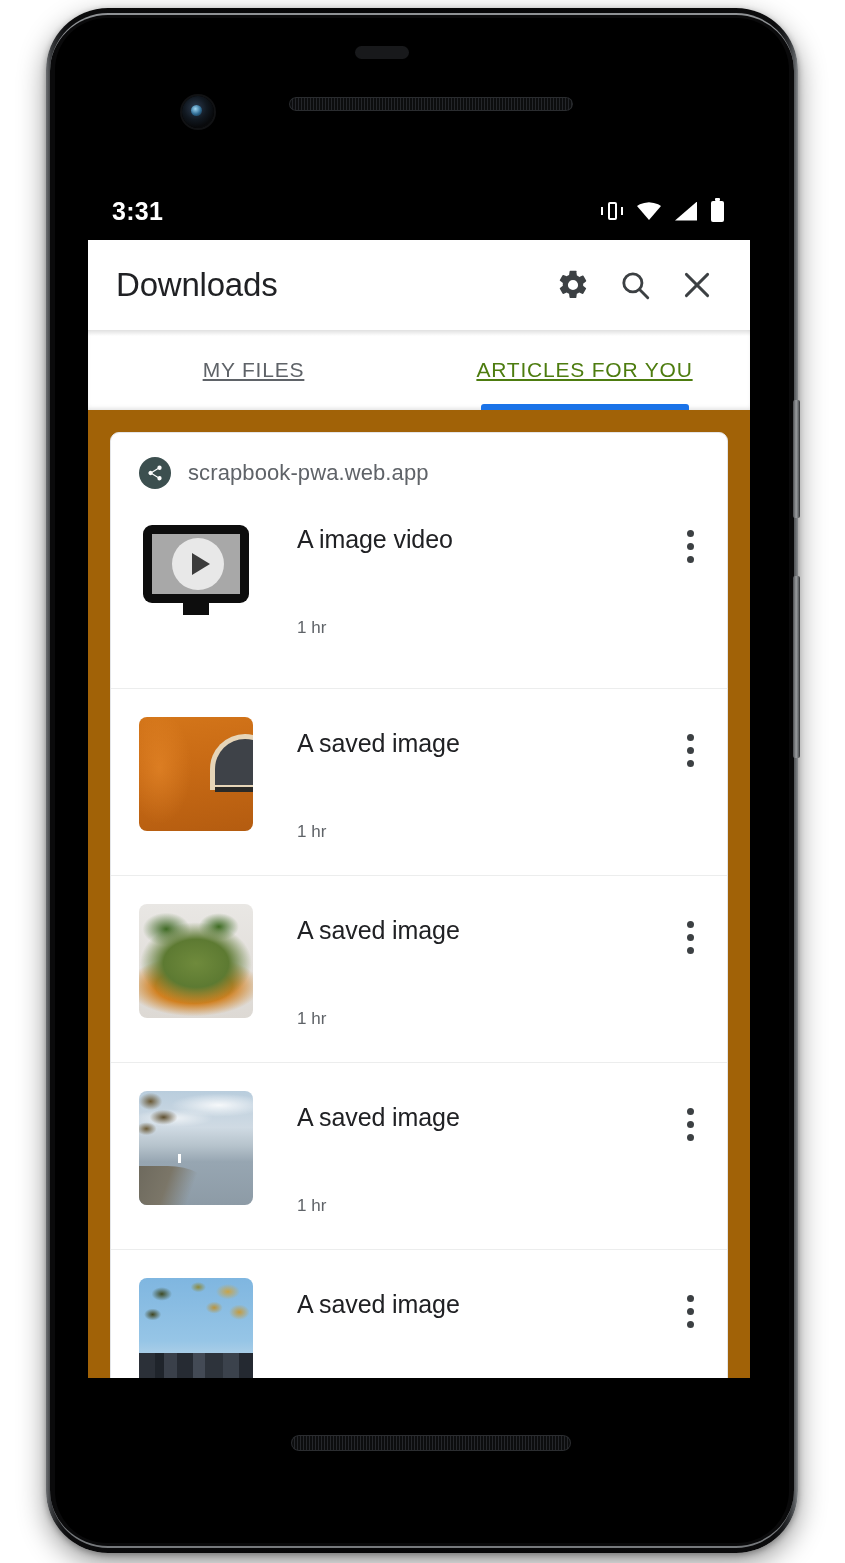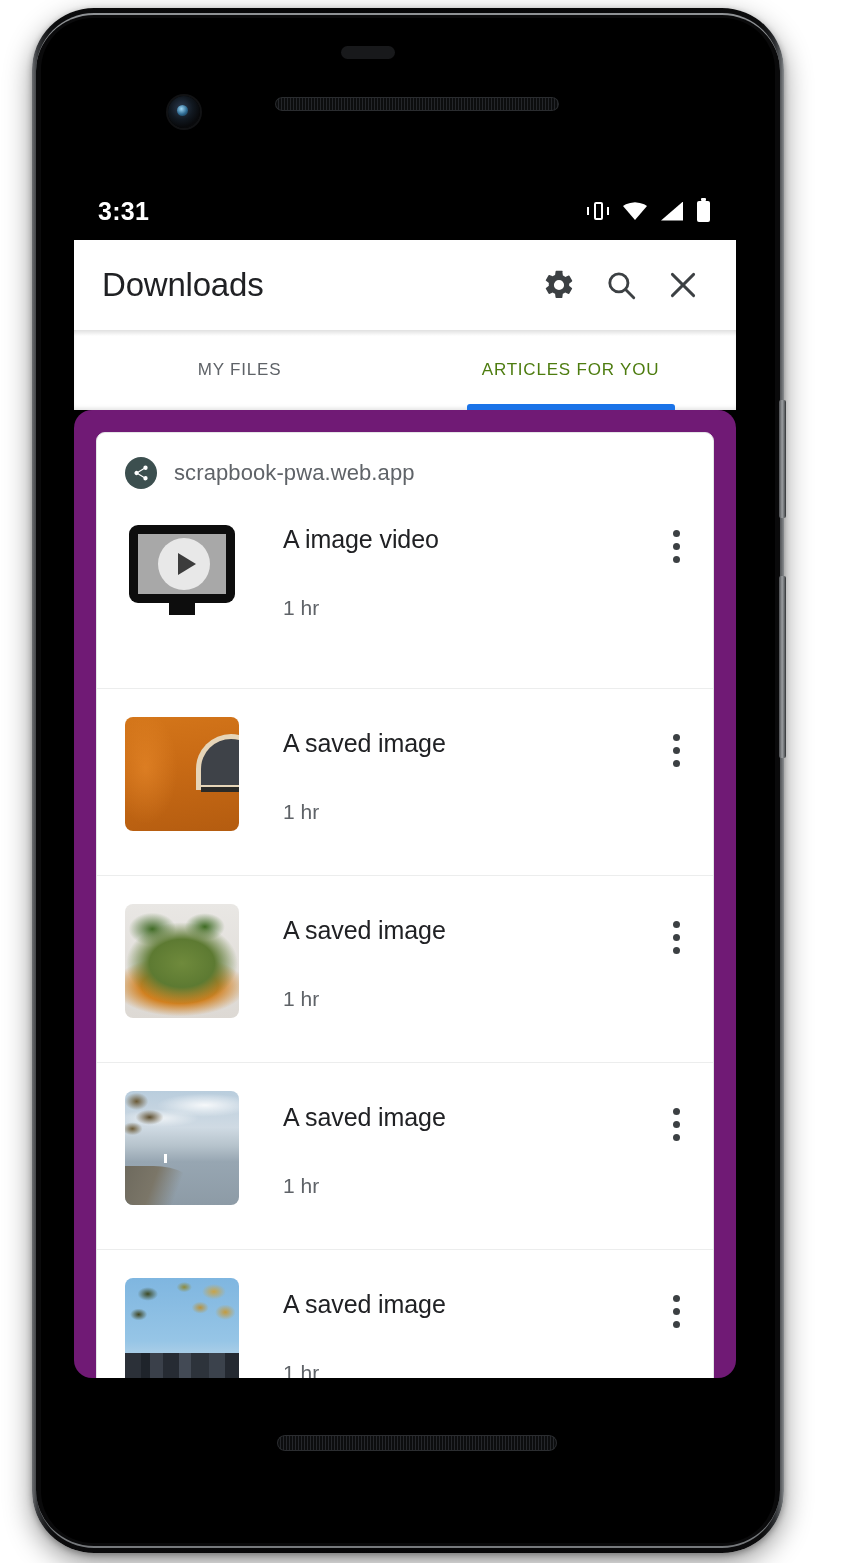--- a/index.html
+++ b/index.html
@@ -4,21 +4,21 @@
 <style>
   * { margin:0; padding:0; box-sizing:border-box; }
   html,body{
     width:845px; height:1563px;
     background:#ffffff;
     font-family:"Liberation Sans", sans-serif;
     overflow:hidden;
   }
   
   #device{
-    position:absolute; left:32px; top:8px;
+    position:absolute; left:46px; top:8px;
     width:752px; height:1545px;
   }
   .body-shell{
     position:absolute; inset:0;
     border-radius:62px;
     background:
       linear-gradient(90deg,#6d6f72 0px,#3a3c3f 5px,#232426 11px,#121315 17px,#0b0b0c 24px,#050506 40%,#060607 60%,#0b0b0c calc(100% - 24px),#17181a calc(100% - 16px),#2e3033 calc(100% - 9px),#5c5f62 calc(100% - 3px),#8a8d90 100%);
     box-shadow:0 10px 28px rgba(0,0,0,.42), 0 2px 6px rgba(0,0,0,.3);
   }
   .bezel-rim{
@@ -122,32 +122,32 @@
     position:relative; height:80px; background:#fff;
     display:flex;
     box-shadow:0 -3px 5px -2px rgba(0,0,0,.14) inset;
   }
   #tabbar::before{
     content:""; position:absolute; left:0; right:0; top:0; height:6px;
     background:linear-gradient(180deg, rgba(0,0,0,.12), rgba(0,0,0,0));
   }
   .tab{
     flex:1; display:flex; align-items:center; justify-content:center;
-    font-size:17px; font-weight:500; letter-spacing:.8px;
-    cursor:pointer; position:relative;
+    font-size:21px; font-weight:500; letter-spacing:.8px;
+    cursor:pointer; position:relative;text-decoration:underline;
   }
   .tab.inactive{ color:#5f6368; }
   .tab.active{ color:#4d7c0f; }
   .tab .underline{
     position:absolute; bottom:0; left:50%; transform:translateX(-50%);
     width:208px; height:6px; border-radius:3px 3px 0 0;
   }
   
   #content{
-    background:#701a75; height:968px; overflow:hidden;border-radius:18px;
+    background:#a16207; height:968px; overflow:hidden;
   }
   #card{
     margin:22px 22px 0 22px;
     background:#fff;
     border:1px solid #e4e5e7;
     border-radius:9px;
     overflow:hidden;
   }
   #card-header{
     display:flex; align-items:center; gap:17px;
@@ -168,21 +168,21 @@
     min-height:187px;
   }
   .row.first{ border-top:none; padding-top:8px; }
   .thumb{
     width:114px; height:114px; border-radius:8px;
     flex:0 0 auto; overflow:hidden; position:relative;
     margin-top:4px;
   }
   .rowtext{ flex:1; padding-left:44px; padding-top:16px; }
   .rtitle{ font-size:25px; color:#202124; letter-spacing:-.1px; }
-  .rsub{ font-size:21px; color:#5f6368; margin-top:42px; }
+  .rsub{ font-size:17px; color:#5f6368; margin-top:64px; }
   .kebab{
     width:54px; height:54px; margin-right:10px; margin-top:10px;
     display:flex; flex-direction:column; align-items:center; justify-content:center;
     gap:6px; cursor:pointer; flex:0 0 auto;
   }
   .kebab i{ width:7px; height:7px; border-radius:50%; background:#3c4043; display:block; }
   
   .vid-thumb{
     width:114px; height:114px; display:flex; align-items:center; justify-content:center;
     position:relative; margin-top:4px; flex:0 0 auto;

